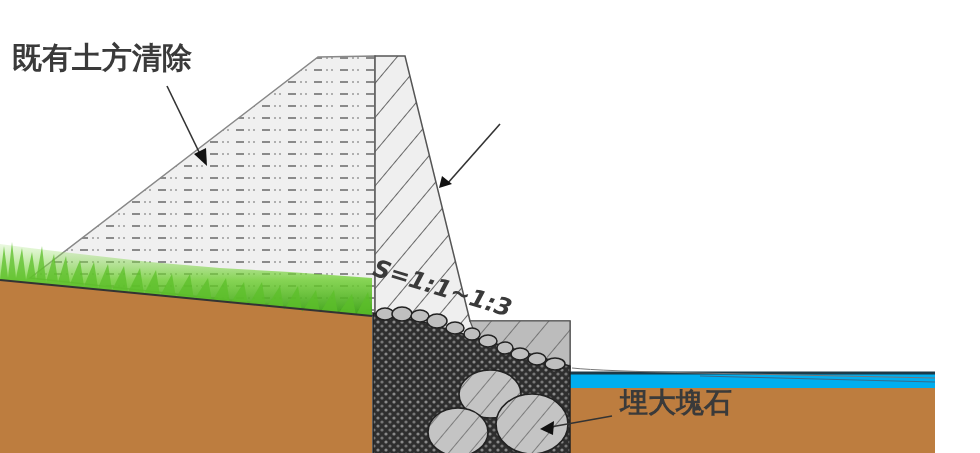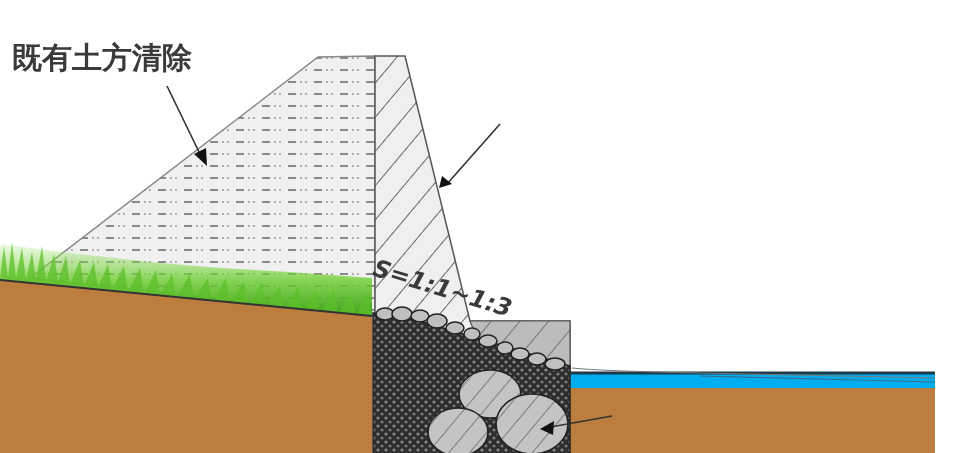--- a/index.html
+++ b/index.html
@@ -103,13 +103,14 @@
     <polygon points="439,172 452,168 442,160" fill="#111"></polygon>
   </g>
   <g>
     <line x1="612" y1="400" x2="545" y2="412" stroke="#333" stroke-width="1.4"></line>
     <polygon points="540,413 554,405 553,419" fill="#111"></polygon>
   </g>
 </svg>
 
   <div class="label" id="lbl-soil">既有土方清除</div>
   <div class="label" id="lbl-slope">S=1:1~1:3</div>
+  <div class="label" id="lbl-rock1">埋大塊石</div>
 </div>
 
 </body></html>

